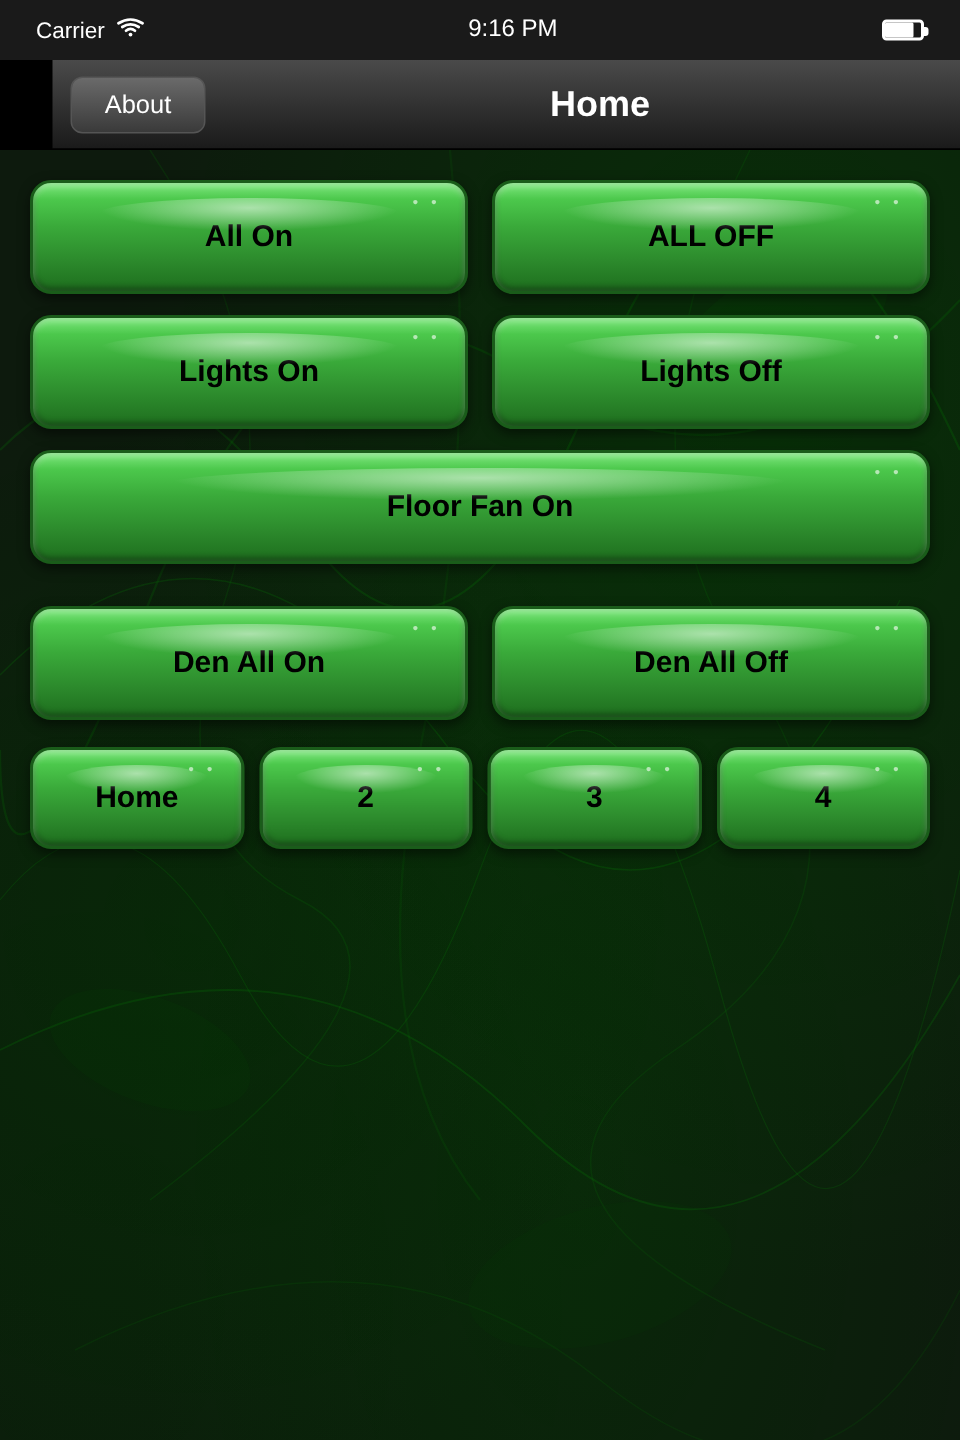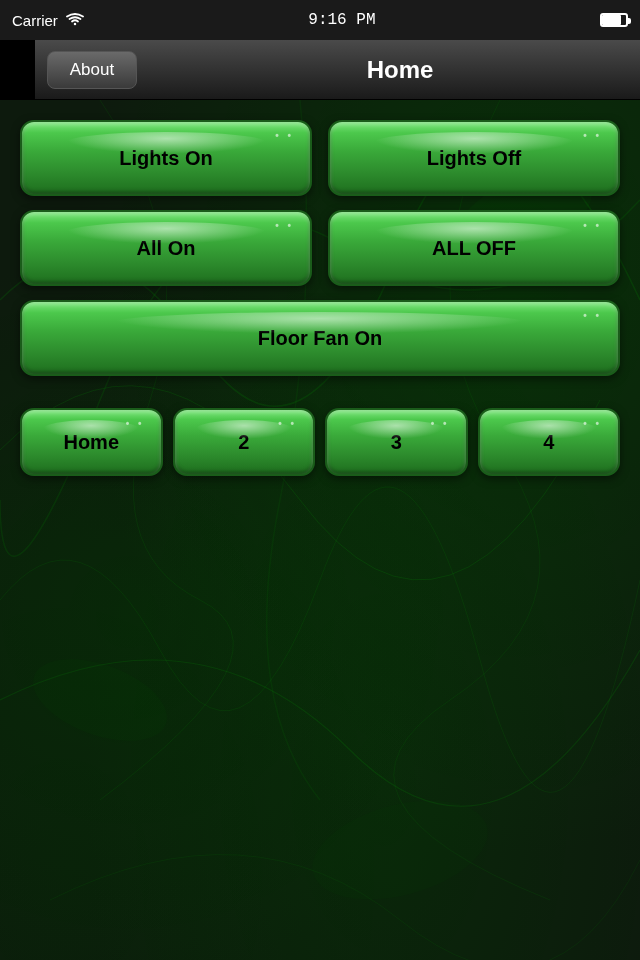--- a/index.html
+++ b/index.html
@@ -14,27 +14,27 @@
     }
 
     
     #status-bar {
       width: 100%;
       height: 40px;
       background: #1a1a1a;
       display: flex;
       align-items: center;
       justify-content: space-between;
-      padding: 0 12px;
+      padding: 0 24px;
       color: #fff;
       font-size: 16px;
       font-weight: 500;
     }
     .status-left { display: flex; align-items: center; gap: 8px; font-size: 15px; }
-    .status-center { font-size: 16px; font-weight: 500; font-family: Liberation Mono, monospace; }
+    .status-center { font-size: 16px; font-weight: 500; }
     .status-right { display: flex; align-items: center; gap: 6px; }
     .battery-icon {
       width: 28px; height: 14px;
       border: 2px solid #fff;
       border-radius: 3px;
       position: relative;
       display: inline-block;
     }
     .battery-icon::after {
       content: '';
@@ -240,45 +240,53 @@
     <path d="M50,800 Q250,700 400,820 T640,760" stroke="#009900" stroke-width="1" fill="none" opacity="0.2"></path>
     <path d="M300,0 Q320,200 280,400 T320,700" stroke="#00bb00" stroke-width="1.5" fill="none" opacity="0.15"></path>
     <path d="M0,500 Q80,400 160,550 T320,480 T480,560 T640,480" stroke="#00dd00" stroke-width="0.8" fill="none" opacity="0.2"></path>
     <ellipse cx="520" cy="120" rx="80" ry="40" fill="rgba(0,150,0,0.12)" transform="rotate(-30 520 120)"></ellipse>
     <ellipse cx="100" cy="600" rx="70" ry="35" fill="rgba(0,130,0,0.1)" transform="rotate(20 100 600)"></ellipse>
     <ellipse cx="400" cy="750" rx="90" ry="45" fill="rgba(0,120,0,0.08)" transform="rotate(-15 400 750)"></ellipse>
   </svg>
 
   <div class="button-row">
     <button class="green-btn">
+      <span>All On</span>
+    </button>
+    <button class="green-btn">
+      <span>ALL OFF</span>
+    </button>
+  </div>
+
+  <div class="button-row">
+    <button class="green-btn">
       <span>Lights On</span>
     </button>
     <button class="green-btn">
       <span>Lights Off</span>
     </button>
   </div>
 
   <div class="button-row">
     <button class="green-btn">
-      <span>All On</span>
-    </button>
-    <button class="green-btn">
-      <span>ALL OFF</span>
-    </button>
-  </div>
-
-  <div class="button-row">
-    <button class="green-btn">
       <span>Floor Fan On</span>
     </button>
   </div>
 
   <div class="button-row">
   </div>
 
+  <div class="button-row">
+    <button class="green-btn">
+      <span>Den All On</span>
+    </button>
+    <button class="green-btn">
+      <span>Den All Off</span>
+    </button>
+  </div>
 
   <div class="tab-row">
     <button class="green-btn tab-btn">
       <span>Home</span>
     </button>
     <button class="green-btn tab-btn">
       <span>2</span>
     </button>
     <button class="green-btn tab-btn">
       <span>3</span>

